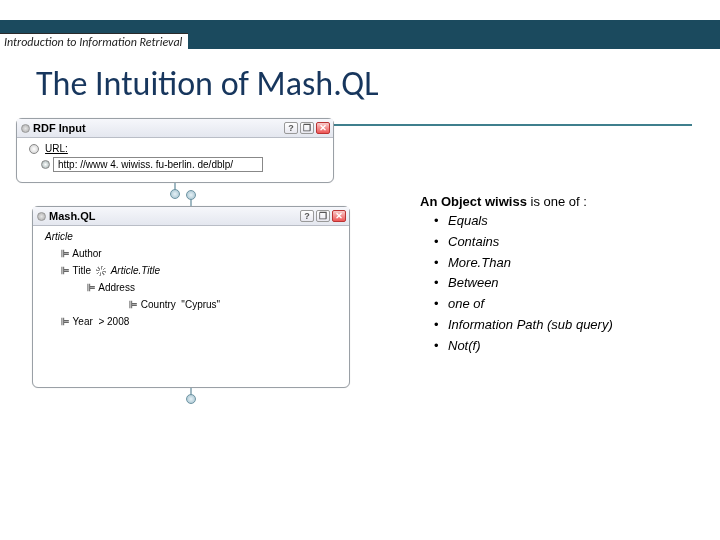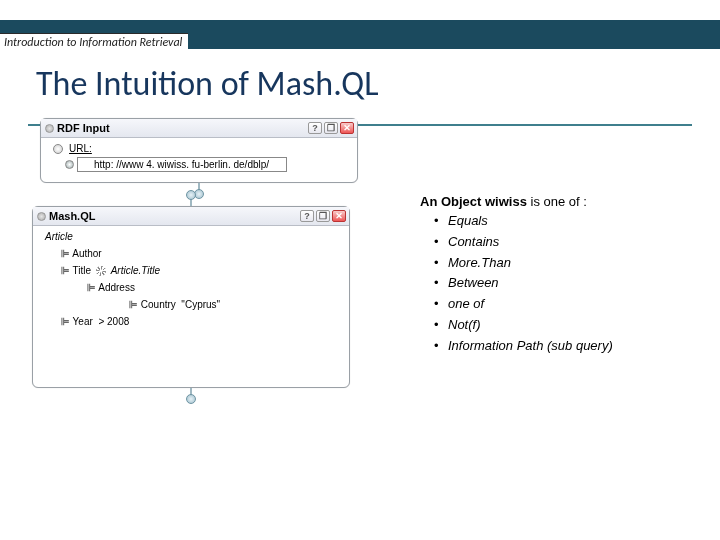--- a/index.html
+++ b/index.html
@@ -71,36 +71,36 @@
     width: 14px; height: 12px; display:inline-flex;
     align-items:center; justify-content:center;
     font-size: 9px; line-height: 1;
     border: 1px solid #999; border-radius: 2px;
     background: linear-gradient(#fff,#e8e8f0);
     color:#555;
   }
   .panel-head .ctrls .close { background: linear-gradient(#f8caca,#e55); color:#fff; border-color:#b33; }
   .panel-body { padding: 4px 6px 8px 12px; position: relative; }
 
-  .panel.rdf { left: 40px; top: 118px; width: 318px; }
+  .panel.rdf { left: 16px; top: 118px; width: 318px; }
   .panel.mashql { left: 32px; top: 206px; width: 318px; height: 182px; }
 
   .bullet-gear {
     display: inline-block; width: 10px; height: 10px;
     border: 1px solid #888; border-radius: 50%;
     background: radial-gradient(#fff,#ccc);
     vertical-align: middle; margin-right: 3px;
   }
   .url-label { font-size: 10px; text-decoration: underline; }
   .url-row { margin: 3px 0 2px 12px; display:flex; align-items:center; }
   .disc { width:9px;height:9px;border-radius:50%;background:radial-gradient(#fff,#9aa); border:1px solid #888; margin-right:3px; flex:none;}
   .url-input {
     border: 1px solid #888;
     font-size: 10px;
-    padding: 1px 16px;
+    padding: 1px 4px;
     width: 210px;
     font-family: Arial, sans-serif;
   }
 
   .tree { font-size: 10px; line-height: 1.7; padding-top: 2px; font-family: Arial, sans-serif;}
   .tree .i1 { padding-left: 14px; }
   .tree .i2 { padding-left: 40px; }
   .tree .i3 { padding-left: 82px; }
   .eq-glyph {
     display:inline-block; width:11px; text-align:center;
@@ -230,16 +230,16 @@
 <div class="side">
   <div class="hdr">
     <b>An Object wiwiss</b><span> is one of :</span>
   </div>
   <ul>
     <li>Equals</li>
     <li>Contains</li>
     <li>More.Than</li>
     <li>Between</li>
     <li>one of</li>
+    <li>Information Path (sub query)</li>
     <li>Not(f)</li>
-    <li>Information Path (sub query)</li>
   </ul>
 </div>
 
 </body></html>

